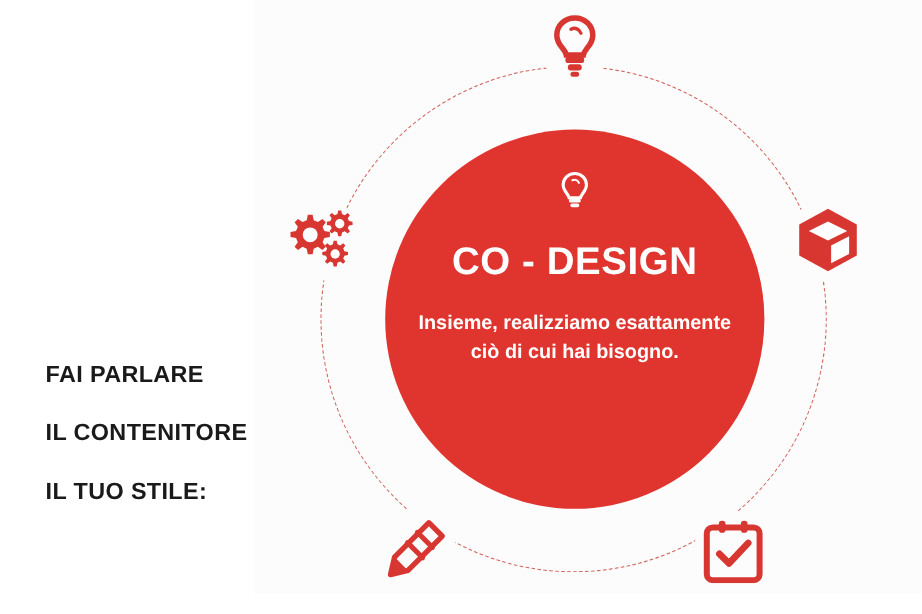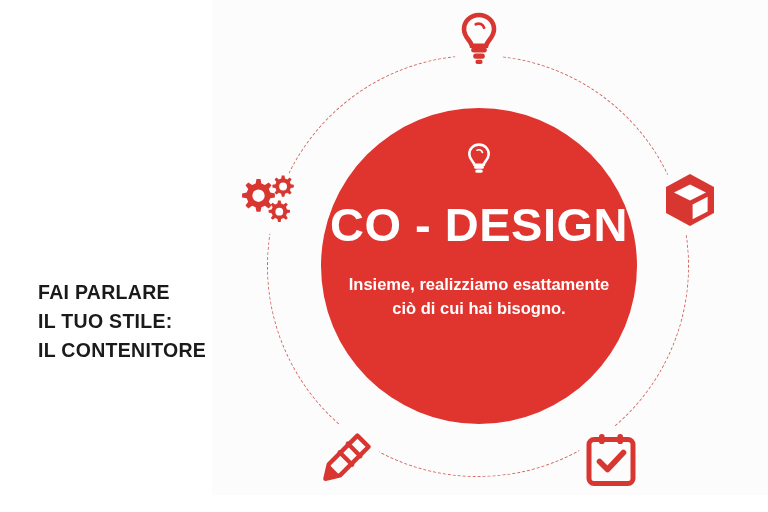--- a/index.html
+++ b/index.html
@@ -39,20 +39,21 @@
     color: #1a1a1a;
     font-size: 19.5px;
     font-weight: bold;
     letter-spacing: 0.3px;
     line-height: 29px;
     text-transform: uppercase;
   }
   .headline .hl-line {
     display: block;
     white-space: nowrap;
+    margin-top: 20px;
   }
 
   
   .dashed-ring {
     position: absolute;
     left: 267px;
     top: 55px;
     width: 422px;
     height: 422px;
     border-radius: 50%;
@@ -81,21 +82,21 @@
     justify-content: flex-start;
   }
   .core-bulb {
     margin-top: 35px;
     width: 26px;
     height: 32px;
   }
   .core-title {
     margin-top: 26px;
     color: #ffffff;
-    font-size: 47px;
+    font-size: 32px;
     font-weight: bold;
     letter-spacing: 0.5px;
     line-height: 1;
     white-space: nowrap;
   }
   .core-sub {
     margin-top: 24px;
     color: #ffffff;
     font-size: 16.5px;
     font-weight: bold;
@@ -128,22 +129,22 @@
   <div class="dashed-ring"></div>
 
   <div class="ring-mask" style="left:450px; top:5px;  width:58px; height:66px;"></div>
   <div class="ring-mask" style="left:656px; top:166px;width:68px; height:68px;"></div>
   <div class="ring-mask" style="left:578px; top:426px;width:66px; height:66px;"></div>
   <div class="ring-mask" style="left:312px; top:424px;width:68px; height:68px;"></div>
   <div class="ring-mask" style="left:228px; top:166px;width:76px; height:68px;"></div>
 
   <div class="headline">
     <span class="hl-line">FAI PARLARE</span>
+    <span class="hl-line">IL CONTENITORE</span>
     <span class="hl-line">IL TUO STILE:</span>
-    <span class="hl-line">IL CONTENITORE</span>
   </div>
 
   <div class="core-circle">
     <svg class="core-bulb" viewBox="0 0 26 32">
       <path d="M13 1.6 C7.4 1.6 3.3 5.9 3.3 11 c0 3.4 1.8 5.6 3.2 7.4 1 1.3 1.6 2.2 1.8 3.4 h9.4 c0.2-1.2 0.8-2.1 1.8-3.4 1.4-1.8 3.2-4 3.2-7.4 C22.7 5.9 18.6 1.6 13 1.6 Z" fill="none" stroke="#ffffff" stroke-width="2.6"></path>
       <path d="M11 7.2 c2.4-1.1 4.6 0 5.4 2.2" fill="none" stroke="#ffffff" stroke-width="1.7" stroke-linecap="round"></path>
       <rect x="8.1" y="22.6" width="9.8" height="3.2" rx="1.4" fill="#ffffff"></rect>
       <rect x="9.3" y="26.6" width="7.4" height="3.1" rx="1.5" fill="#ffffff"></rect>
     </svg>
 

